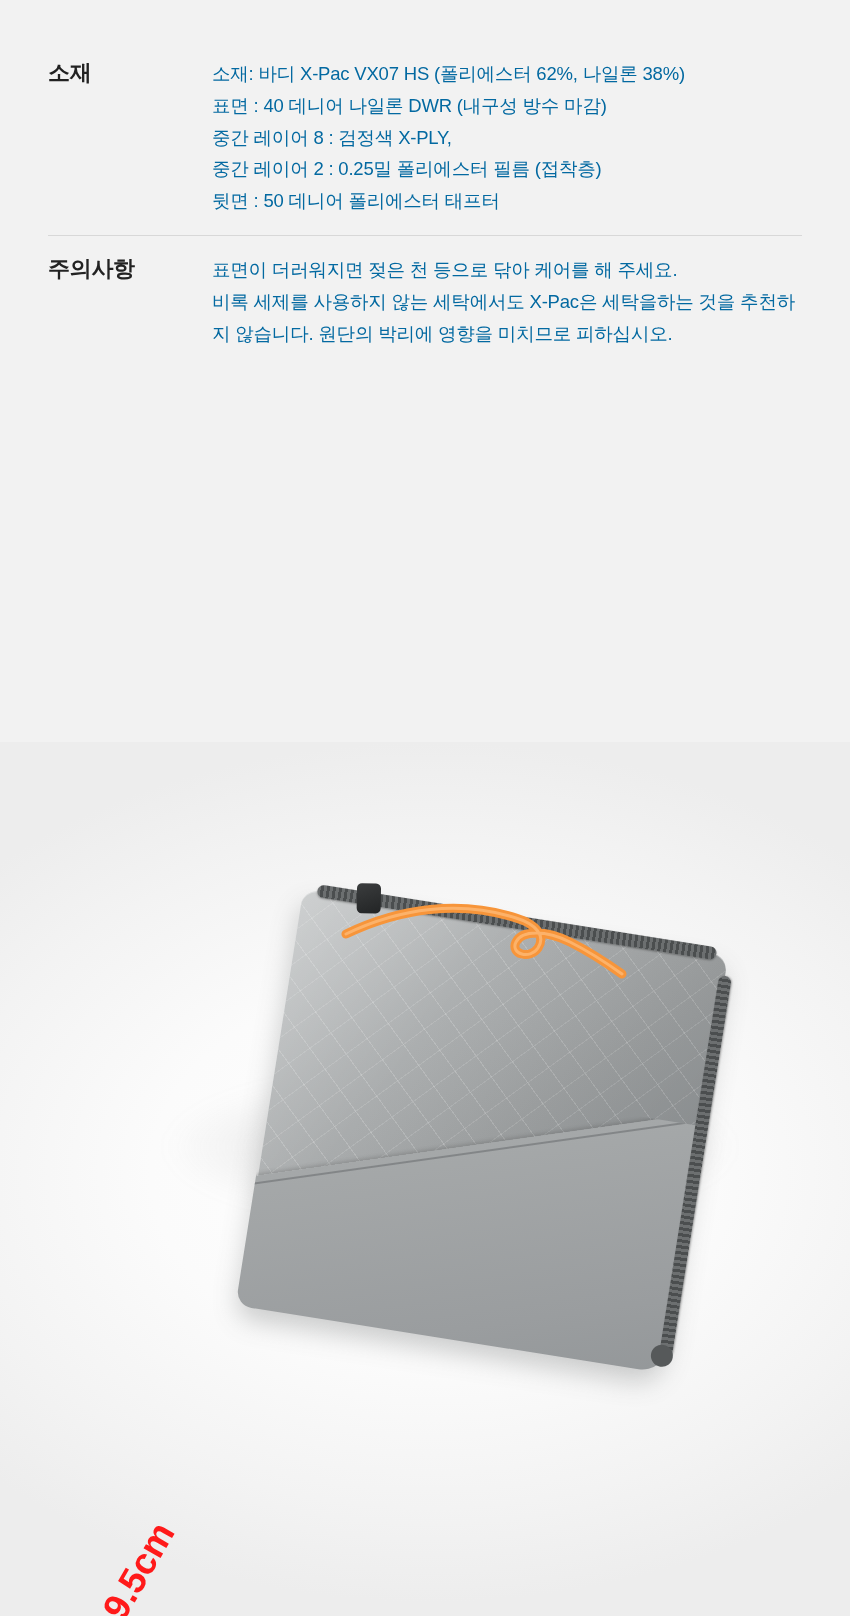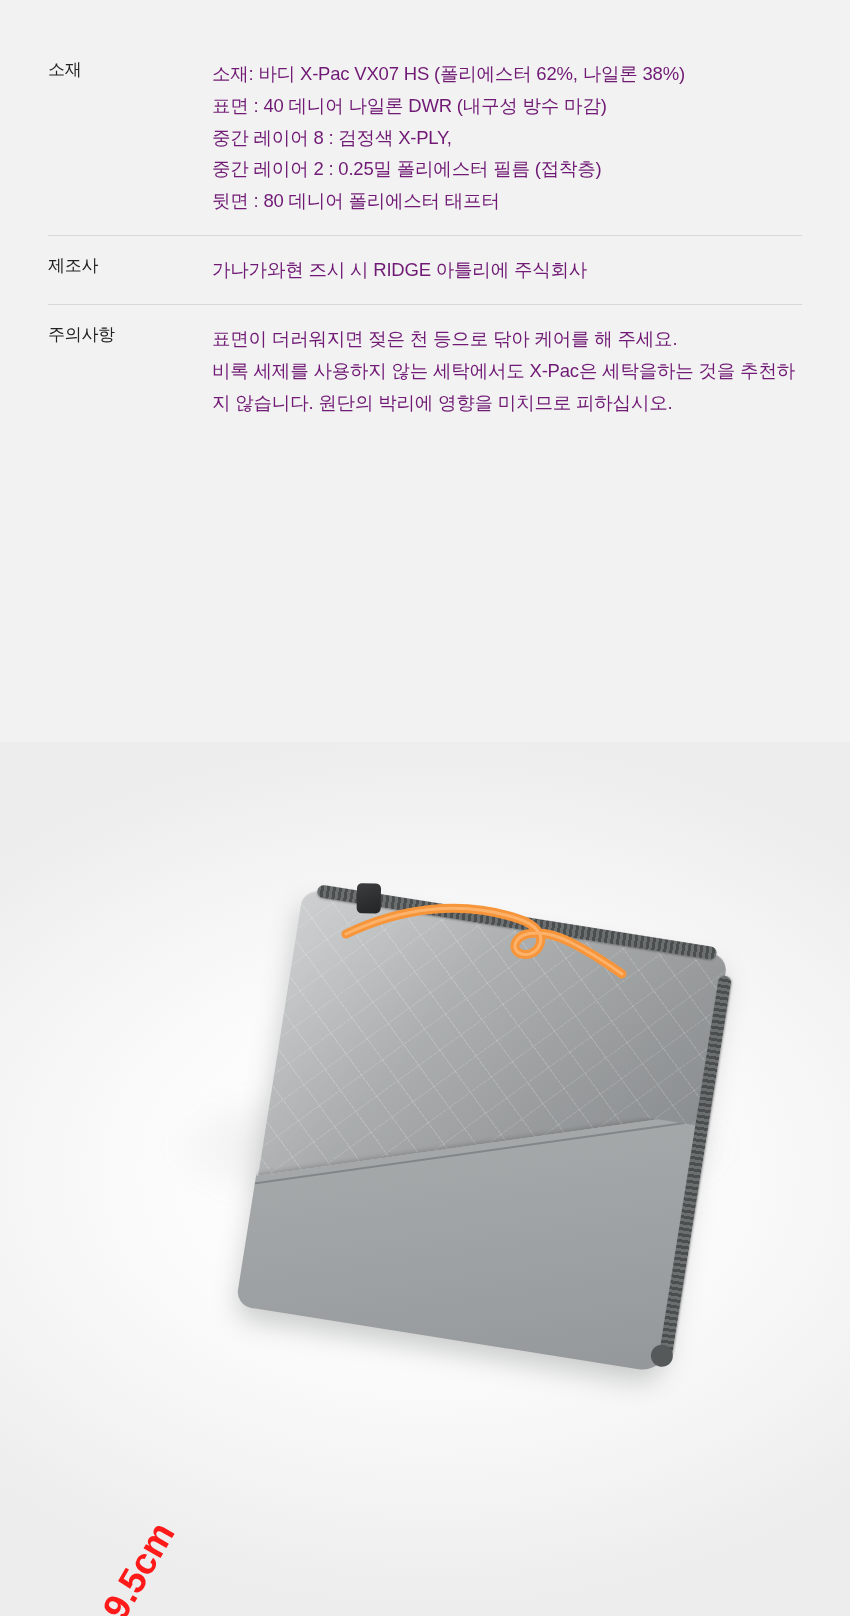--- a/index.html
+++ b/index.html
@@ -28,30 +28,30 @@
   }
   .spec-row {
     vertical-align: top;
   }
   .spec-row + .spec-row .spec-label,
   .spec-row + .spec-row .spec-value {
     border-top: 1px solid #d8d8d8;
   }
   .spec-label {
     width: 150px;
-    font-size: 17px;
-    font-weight: normal;
+    font-size: 22px;
+    font-weight: bold;
     color: #222222;
     padding: 18px 0 18px 0;
     letter-spacing: -0.3px;
     white-space: nowrap;
   }
   .spec-value {
     font-size: 18.5px;
-    color: #701a75;
+    color: #0369a1;
     line-height: 1.72;
     padding: 18px 0 18px 14px;
     letter-spacing: -0.2px;
   }
   .spec-value p {
     margin: 0;
   }
 
   
   .photo-block {
@@ -220,27 +220,21 @@
 <section class="spec-block">
   <table class="spec-table">
     <tbody>
       <tr class="spec-row">
         <td class="spec-label">소재</td>
         <td class="spec-value">
           <p>소재: 바디 X-Pac VX07 HS (폴리에스터 62%, 나일론 38%)</p>
           <p>표면 : 40 데니어 나일론 DWR (내구성 방수 마감)</p>
           <p>중간 레이어 8 : 검정색 X-PLY,</p>
           <p>중간 레이어 2 : 0.25밀 폴리에스터 필름 (접착층)</p>
-          <p>뒷면 : 80 데니어 폴리에스터 태프터</p>
-        </td>
-      </tr>
-      <tr class="spec-row">
-        <td class="spec-label">제조사</td>
-        <td class="spec-value">
-          <p>가나가와현 즈시 시 RIDGE 아틀리에 주식회사</p>
+          <p>뒷면 : 50 데니어 폴리에스터 태프터</p>
         </td>
       </tr>
       <tr class="spec-row">
         <td class="spec-label">주의사항</td>
         <td class="spec-value">
           <p>표면이 더러워지면 젖은 천 등으로 닦아 케어를 해 주세요.</p>
           <p>비록 세제를 사용하지 않는 세탁에서도 X-Pac은 세탁을하는 것을 추천하지 않습니다. 원단의 박리에 영향을 미치므로 피하십시오.</p>
         </td>
       </tr>
     </tbody>

